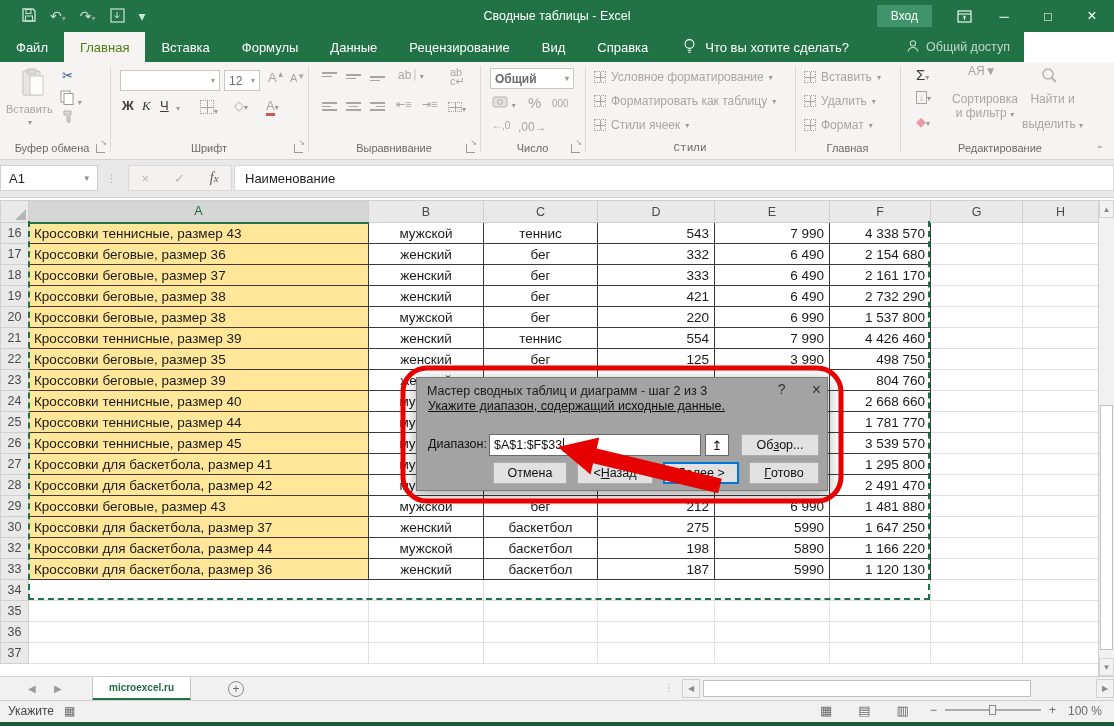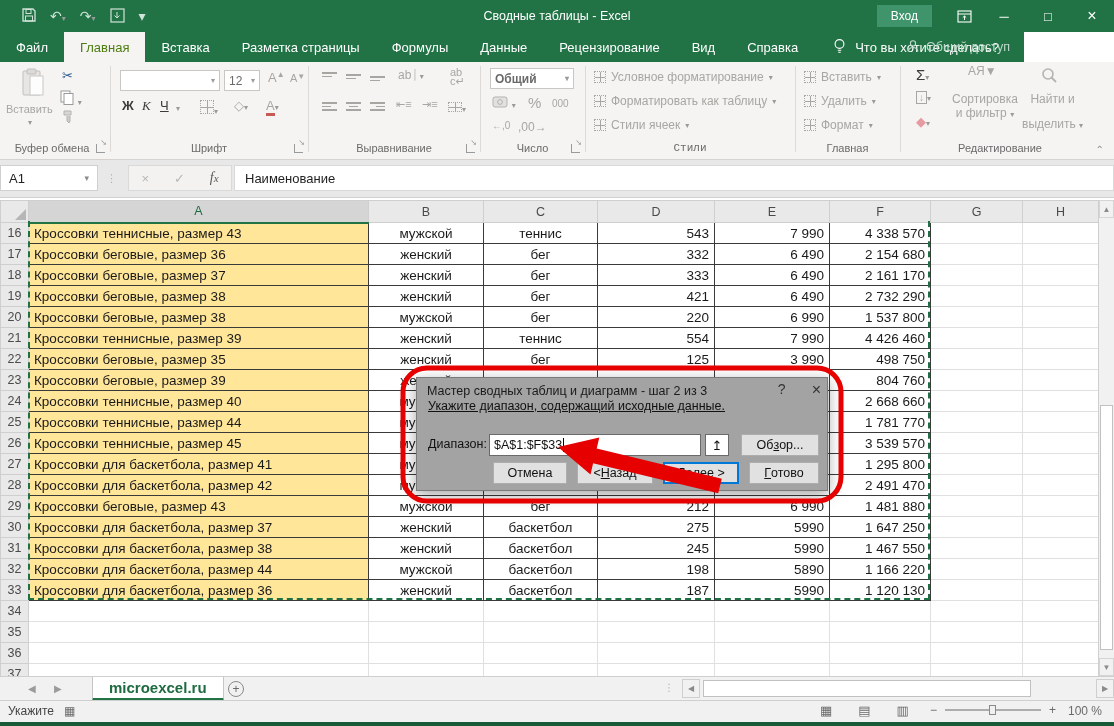--- a/index.html
+++ b/index.html
@@ -113,21 +113,21 @@
 
   
   .annot { position:absolute; left:395px; top:360px; width:460px; height:150px; z-index:20; pointer-events:none; }
 
   
   .tabbar { position:absolute; left:0; top:676px; width:1114px; height:24px; background:#f1f1f1;
             border-top:1px solid #cfcfcf; font-size:12px; color:#555; }
   .navarr { position:absolute; top:6px; color:#9b9b9b; font-size:10px; }
   .sheettab { position:absolute; left:92px; top:0; height:24px; padding:0 16px; background:#fff;
               border-left:1px solid #c6c6c6; border-right:1px solid #c6c6c6; border-bottom:3px solid #217346;
-              display:flex; align-items:center; color:#1e6b41; font-weight:bold; font-size:15px; }
+              display:flex; align-items:center; color:#1e6b41; font-weight:bold; font-size:10px; }
   .addsheet { position:absolute; left:228px; top:4px; width:16px; height:16px; border:1px solid #8a8a8a;
               border-radius:50%; display:flex; align-items:center; justify-content:center; color:#6a6a6a; font-size:12px; }
   .hs-dots { position:absolute; left:664px; top:5px; color:#b0b0b0; font-size:10px; }
   .hbox { position:absolute; top:2px; height:19px; background:#f1f1f1; border:1px solid #cfcfcf;
           display:flex; align-items:center; justify-content:center; color:#8a8a8a; font-size:8px; }
   .hthumb { position:absolute; left:703px; top:3px; width:328px; height:17px; background:#fff; border:1px solid #c1c1c1; }
 
   
   .statusbar { position:absolute; left:0; top:700px; width:1114px; height:22px; background:#f1f1f1;
                border-top:1px solid #cfcfcf; font-size:12px; color:#444; }
@@ -178,21 +178,20 @@
       <div class="winbtn">□</div>
       <div class="winbtn" style="font-size:16px;">×</div>
     </div>
   </div>
 
   <div class="tabrow">
     <span id="tab-strip" style="display:flex;">
         <span class="rtab">Файл</span>
         <span class="rtab active">Главная</span>
         <span class="rtab">Вставка</span>
-        <span class="rtab">Разметка страницы</span>
         <span class="rtab">Формулы</span>
         <span class="rtab">Данные</span>
         <span class="rtab">Рецензирование</span>
         <span class="rtab">Вид</span>
         <span class="rtab">Справка</span>
       </span>
     <span class="tellme">
       <span>
         <svg width="15" height="16" viewBox="0 0 15 16">
             <circle cx="7.5" cy="6" r="4.4" fill="none" stroke="#fff" stroke-width="1.1"></circle>
@@ -578,31 +577,20 @@
             <td class="ca">Кроссовки для баскетбола, размер 37</td>
             <td class="cb">женский</td>
             <td class="cc">баскетбол</td>
             <td class="cd">275</td>
             <td class="ce">5990</td>
             <td class="cf">1 647 250</td>
             <td></td>
             <td></td>
           </tr>
           <tr class="data">
-            <td class="rowhdr">31</td>
-            <td class="ca">Кроссовки для баскетбола, размер 38</td>
-            <td class="cb">женский</td>
-            <td class="cc">баскетбол</td>
-            <td class="cd">245</td>
-            <td class="ce">5990</td>
-            <td class="cf">1 467 550</td>
-            <td></td>
-            <td></td>
-          </tr>
-          <tr class="data">
             <td class="rowhdr">32</td>
             <td class="ca">Кроссовки для баскетбола, размер 44</td>
             <td class="cb">мужской</td>
             <td class="cc">баскетбол</td>
             <td class="cd">198</td>
             <td class="ce">5890</td>
             <td class="cf">1 166 220</td>
             <td></td>
             <td></td>
           </tr>

